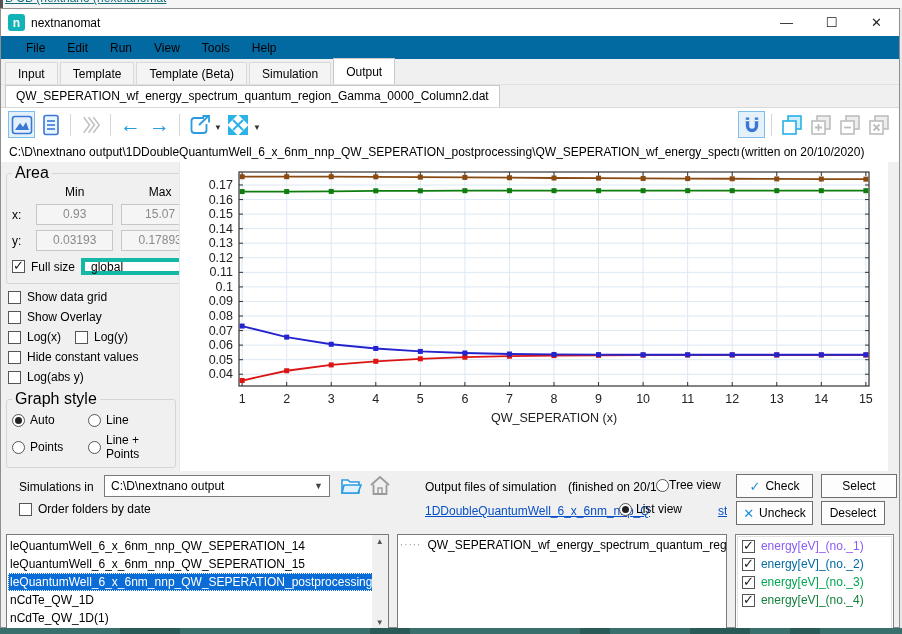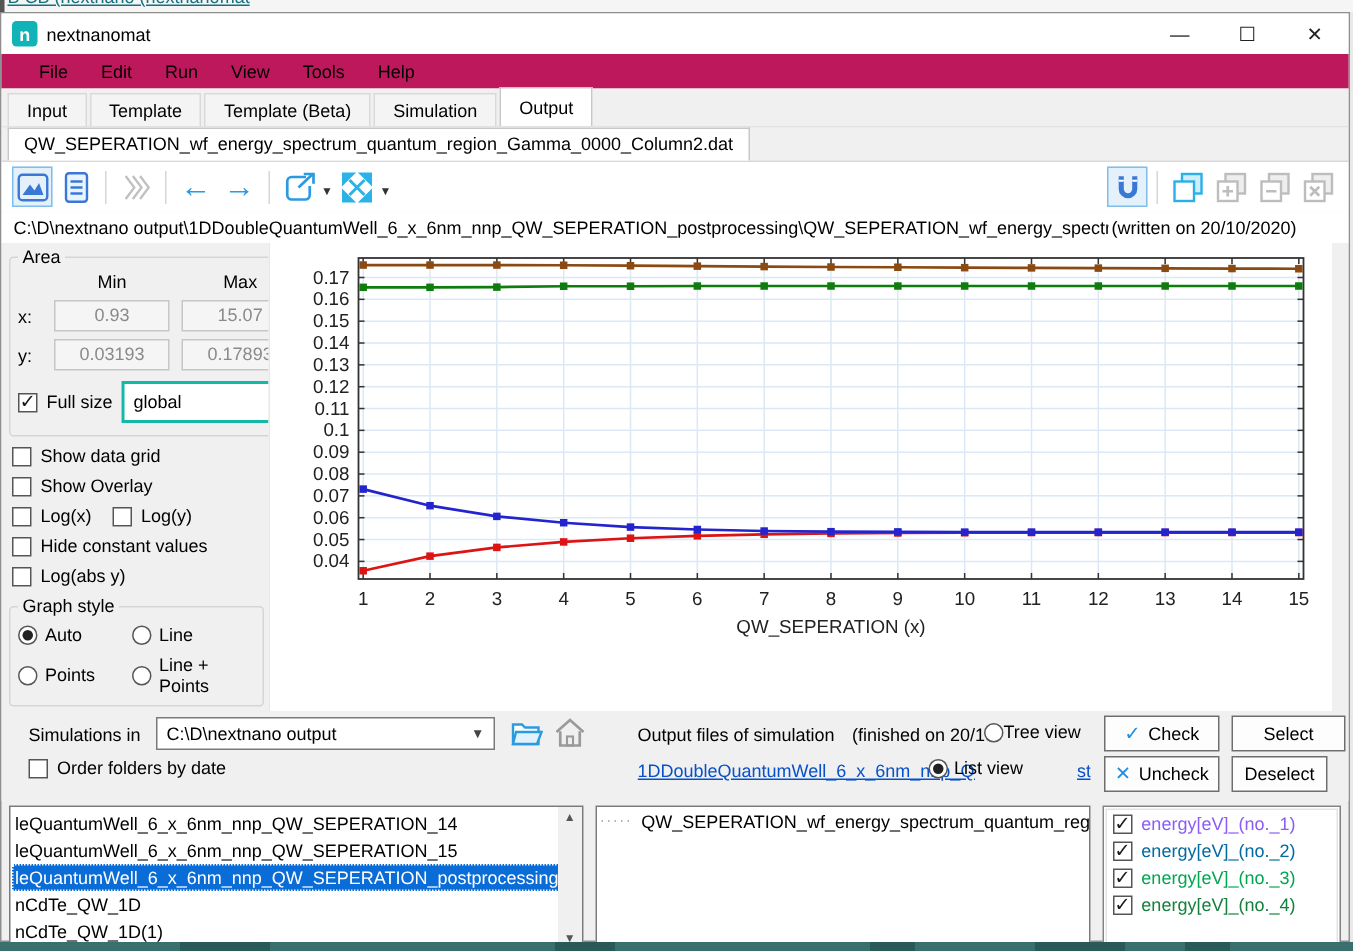--- a/index.html
+++ b/index.html
@@ -15,21 +15,21 @@
   .window{position:absolute;left:0;top:8px;width:900px;height:620px;background:#f0f0f0;
     border:1px solid #8f8f8f;display:flex;flex-direction:column}
   
   .titlebar{height:27px;background:#fff;display:flex;align-items:center;flex:0 0 27px}
   .app-icon{width:17px;height:17px;margin:0 6px 0 7px;background:#11b3b6;border-radius:3px;color:#fff;
     font-weight:bold;font-size:12px;display:flex;align-items:center;justify-content:center}
   .title-text{font-size:12px}
   .win-controls{margin-left:auto;display:flex;height:100%}
   .win-btn{width:45px;display:flex;align-items:center;justify-content:center;font-size:13px;color:#222}
   
-  .menubar{height:23px;background:#be185d;display:flex;align-items:center;padding-left:14px;flex:0 0 23px}
+  .menubar{height:23px;background:#0369a1;display:flex;align-items:center;padding-left:14px;flex:0 0 23px}
   .menu-item{padding:3px 11px}
   
   .tabstrip{height:26px;background:#f0f0f0;display:flex;align-items:flex-end;padding-left:4px;flex:0 0 26px;border-bottom:1px solid #e2e2e2}
   .tab{padding:4px 12px 5px;border:1px solid #d9d9d9;border-bottom:none;background:#f4f4f4;margin-right:2px;height:22px}
   .tab.active{background:#fff;height:26px;padding-top:6px;border-color:#c8c8c8;position:relative;z-index:2}
   
   .filetabs{height:23px;background:#f0f0f0;display:flex;align-items:flex-end;padding-left:4px;flex:0 0 23px;border-bottom:1px solid #d9d9d9}
   .filetab{background:#fff;border:1px solid #c8c8c8;border-bottom:none;padding:3px 10px 4px;font-size:12px;height:22px}
   
   .toolbar{height:33px;background:#fff;display:flex;align-items:center;padding:0 6px;flex:0 0 33px}
@@ -40,26 +40,26 @@
   .arrow-ic{font-size:21px;color:#2b9be0;font-weight:bold;line-height:20px}
   .tspacer{flex:1}
   
   .pathbar{height:21px;background:#fff;display:flex;align-items:center;padding:0 8px;flex:0 0 21px;white-space:nowrap}
   .path-text{overflow:hidden;max-width:730px}
   .written{margin-left:2px}
   
   .main{flex:0 0 284px;display:flex;background:#f0f0f0}
   .leftpanel{width:178px;padding:2px 3px 0 5px}
   fieldset{border:1px solid #d5d5d5;border-radius:3px;padding:2px 5px 6px;margin-bottom:3px}
-  legend{padding:0 3px;font-size:12px}
+  legend{padding:0 3px;font-size:16px}
   .area-grid{display:grid;grid-template-columns:16px 1fr 1fr;gap:5px 8px;align-items:center;margin-top:1px}
   .area-head{text-align:center}
   .abox{background:#f5f5f5;border:1px solid #c6c6c6;color:#8a8a8a;text-align:center;padding:2px 16px;height:21px}
   .fullsize-row{display:flex;align-items:center;margin:7px 0 2px}
-  .combo{border:2px solid #14b8a6;background:#fff;height:28px;display:flex;align-items:center;padding-left:6px;position:relative}
+  .combo{border:4px solid #14b8a6;background:#fff;height:17px;display:flex;align-items:center;padding-left:6px;position:relative}
   .combo .cdrop{margin-left:auto;color:#444;font-size:9px;padding:0 5px}
   .cb{width:13px;height:13px;border:1px solid #555;background:#fff;display:inline-block;position:relative;flex:0 0 13px}
   .cb.on::after{content:"✓";position:absolute;top:-3px;left:0;font-size:13px;font-weight:bold;color:#1a1a1a}
   .rd{width:13px;height:13px;border:1px solid #555;border-radius:50%;background:#fff;display:inline-block;position:relative;flex:0 0 13px}
   .rd.on::after{content:"";position:absolute;left:2px;top:2px;width:7px;height:7px;border-radius:50%;background:#222}
   .optrow{display:flex;align-items:center;gap:6px;margin:6px 2px}
   .optrow.inline2{gap:6px}
   .gs-grid{display:grid;grid-template-columns:74px 1fr;gap:6px 2px;margin-top:3px}
   .gs-item{display:flex;align-items:center;gap:5px}
   

